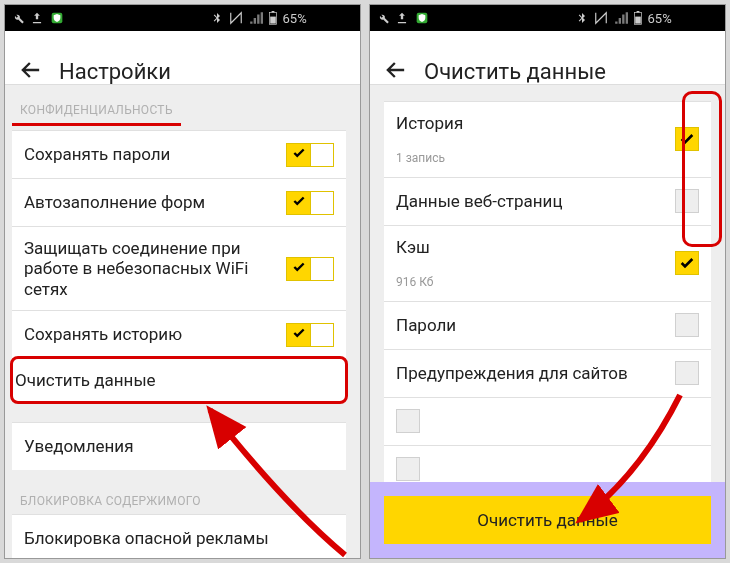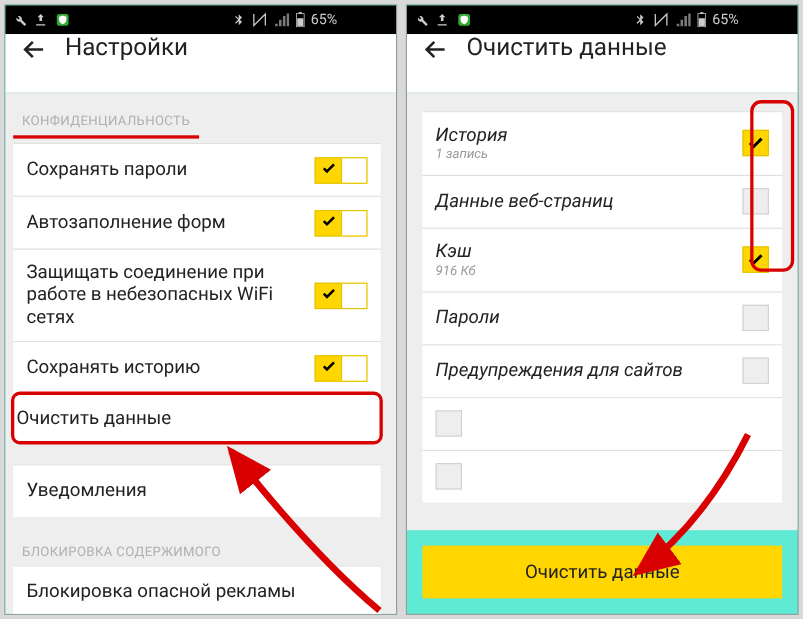--- a/index.html
+++ b/index.html
@@ -8,21 +8,21 @@
     background: #d9d9d9;
     display: flex;
     gap: 8px;
     padding: 4px;
     width: 730px;
     height: 563px;
     overflow: hidden;
   }
   .phone {
     width: 357px;
-    background: #5eead4;
+    background: #c4b5fd;
     display: flex;
     flex-direction: column;
     border: 1px solid #999;
   }
   .statusbar {
     height: 26px;
     background: #000;
     color: #ddd;
     display: flex;
     align-items: center;
@@ -32,21 +32,21 @@
   }
   .sb-left, .sb-right { display: flex; align-items: center; gap: 5px; }
   .sb-right { font-size: 13px; color: #ccc; }
   .sb-icon { display: inline-flex; }
   .clock { font-size: 16px; letter-spacing: 0.5px; margin-top: 48px; }
 
   .appbar {
     height: 54px;
     background: #fff;
     display: flex;
-    align-items: flex-start;
+    align-items: flex-end;
     padding: 0 12px;
     border-bottom: 1px solid #ddd;
   }
   .back-arrow { width: 28px; height: 28px; margin-right: 14px; cursor: pointer; }
   .appbar-title { font-size: 22px; color: #222; }
 
   .content {
     flex: 1;
     overflow: hidden;
     padding: 14px 14px 0 7px;
@@ -69,21 +69,21 @@
     padding: 11px 12px;
     display: flex;
     align-items: center;
     justify-content: space-between;
     font-size: 17px;
     color: #222;
     min-height: 48px;
   }
   .list-item:first-of-type { border-top: 1px solid #e0e0e0; }
   .list-item .label { flex: 1; line-height: 1.2; }
-  .list-item .sub { font-size: 12px; color: #999; margin-top: 0; }
+  .list-item .sub { font-size: 12px; color: #999; margin-top: 18px; }
   .toggle {
     width: 48px; height: 24px;
     background: #ffd600;
     border: 1px solid #e0c200;
     position: relative;
     cursor: pointer;
   }
   .toggle::after {
     content: "";
     position: absolute;
@@ -304,21 +304,21 @@
 
   <div class="appbar">
     <span class="back-arrow">
       <svg width="28" height="28" viewBox="0 0 24 24" fill="none" stroke="#222" stroke-width="2">
           <path d="M19 12H5M11 6l-6 6 6 6"></path>
         </svg>
     </span>
     <span class="appbar-title">Очистить данные</span>
   </div>
 
-  <div class="content" style="padding:16px 14px; position:relative;font-style:italic;">
+  <div class="content" style="padding:16px 14px; position:relative;">
     <div class="list-item">
       <div class="label">
         <div>История</div>
         <div class="sub">1 запись</div>
       </div>
       <span class="checkbox checked">
           <svg width="16" height="16" viewBox="0 0 24 24" fill="none" stroke="#000" stroke-width="4">
             <path d="M4 12l5 5L20 6"></path>
           </svg>
         </span>

